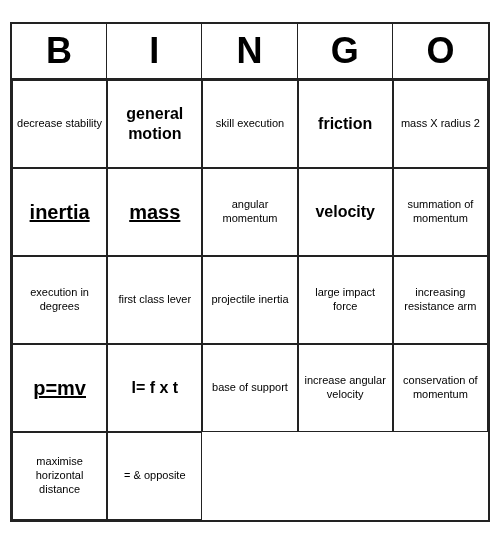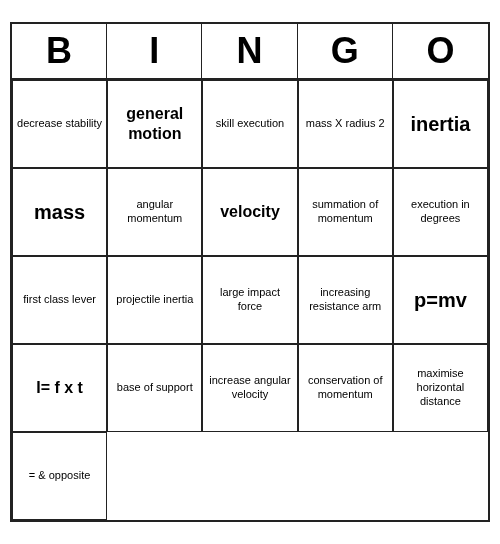--- a/index.html
+++ b/index.html
@@ -44,20 +44,21 @@
       justify-content: center;
       text-align: center;
       padding: 6px 4px;
       font-size: 13px;
       line-height: 1.25;
       word-break: break-word;
     }
     .bingo-cell.large-text {
       font-size: 20px;
       font-weight: bold;
+      text-decoration: underline;
     }
     .bingo-cell.medium-text {
       font-size: 16px;
       font-weight: bold;
     }
     .bingo-cell.small-text {
       font-size: 11px;
     }
   </style>
 </head>
@@ -73,20 +74,23 @@
     </div>
   <div class="bingo-grid">
   <div class="bingo-cell small-text">
         <span>decrease stability</span>
       </div>
       <div class="bingo-cell medium-text">
         <span>general motion</span>
       </div>
       <div class="bingo-cell small-text">
         <span>skill execution</span>
+      </div>
+      <div class="bingo-cell medium-text">
+        <span>friction</span>
       </div>
       <div class="bingo-cell small-text">
         <span>mass X radius 2</span>
       </div>
       <div class="bingo-cell large-text">
         <span>inertia</span>
       </div>
       <div class="bingo-cell large-text">
         <span>mass</span>
       </div>

